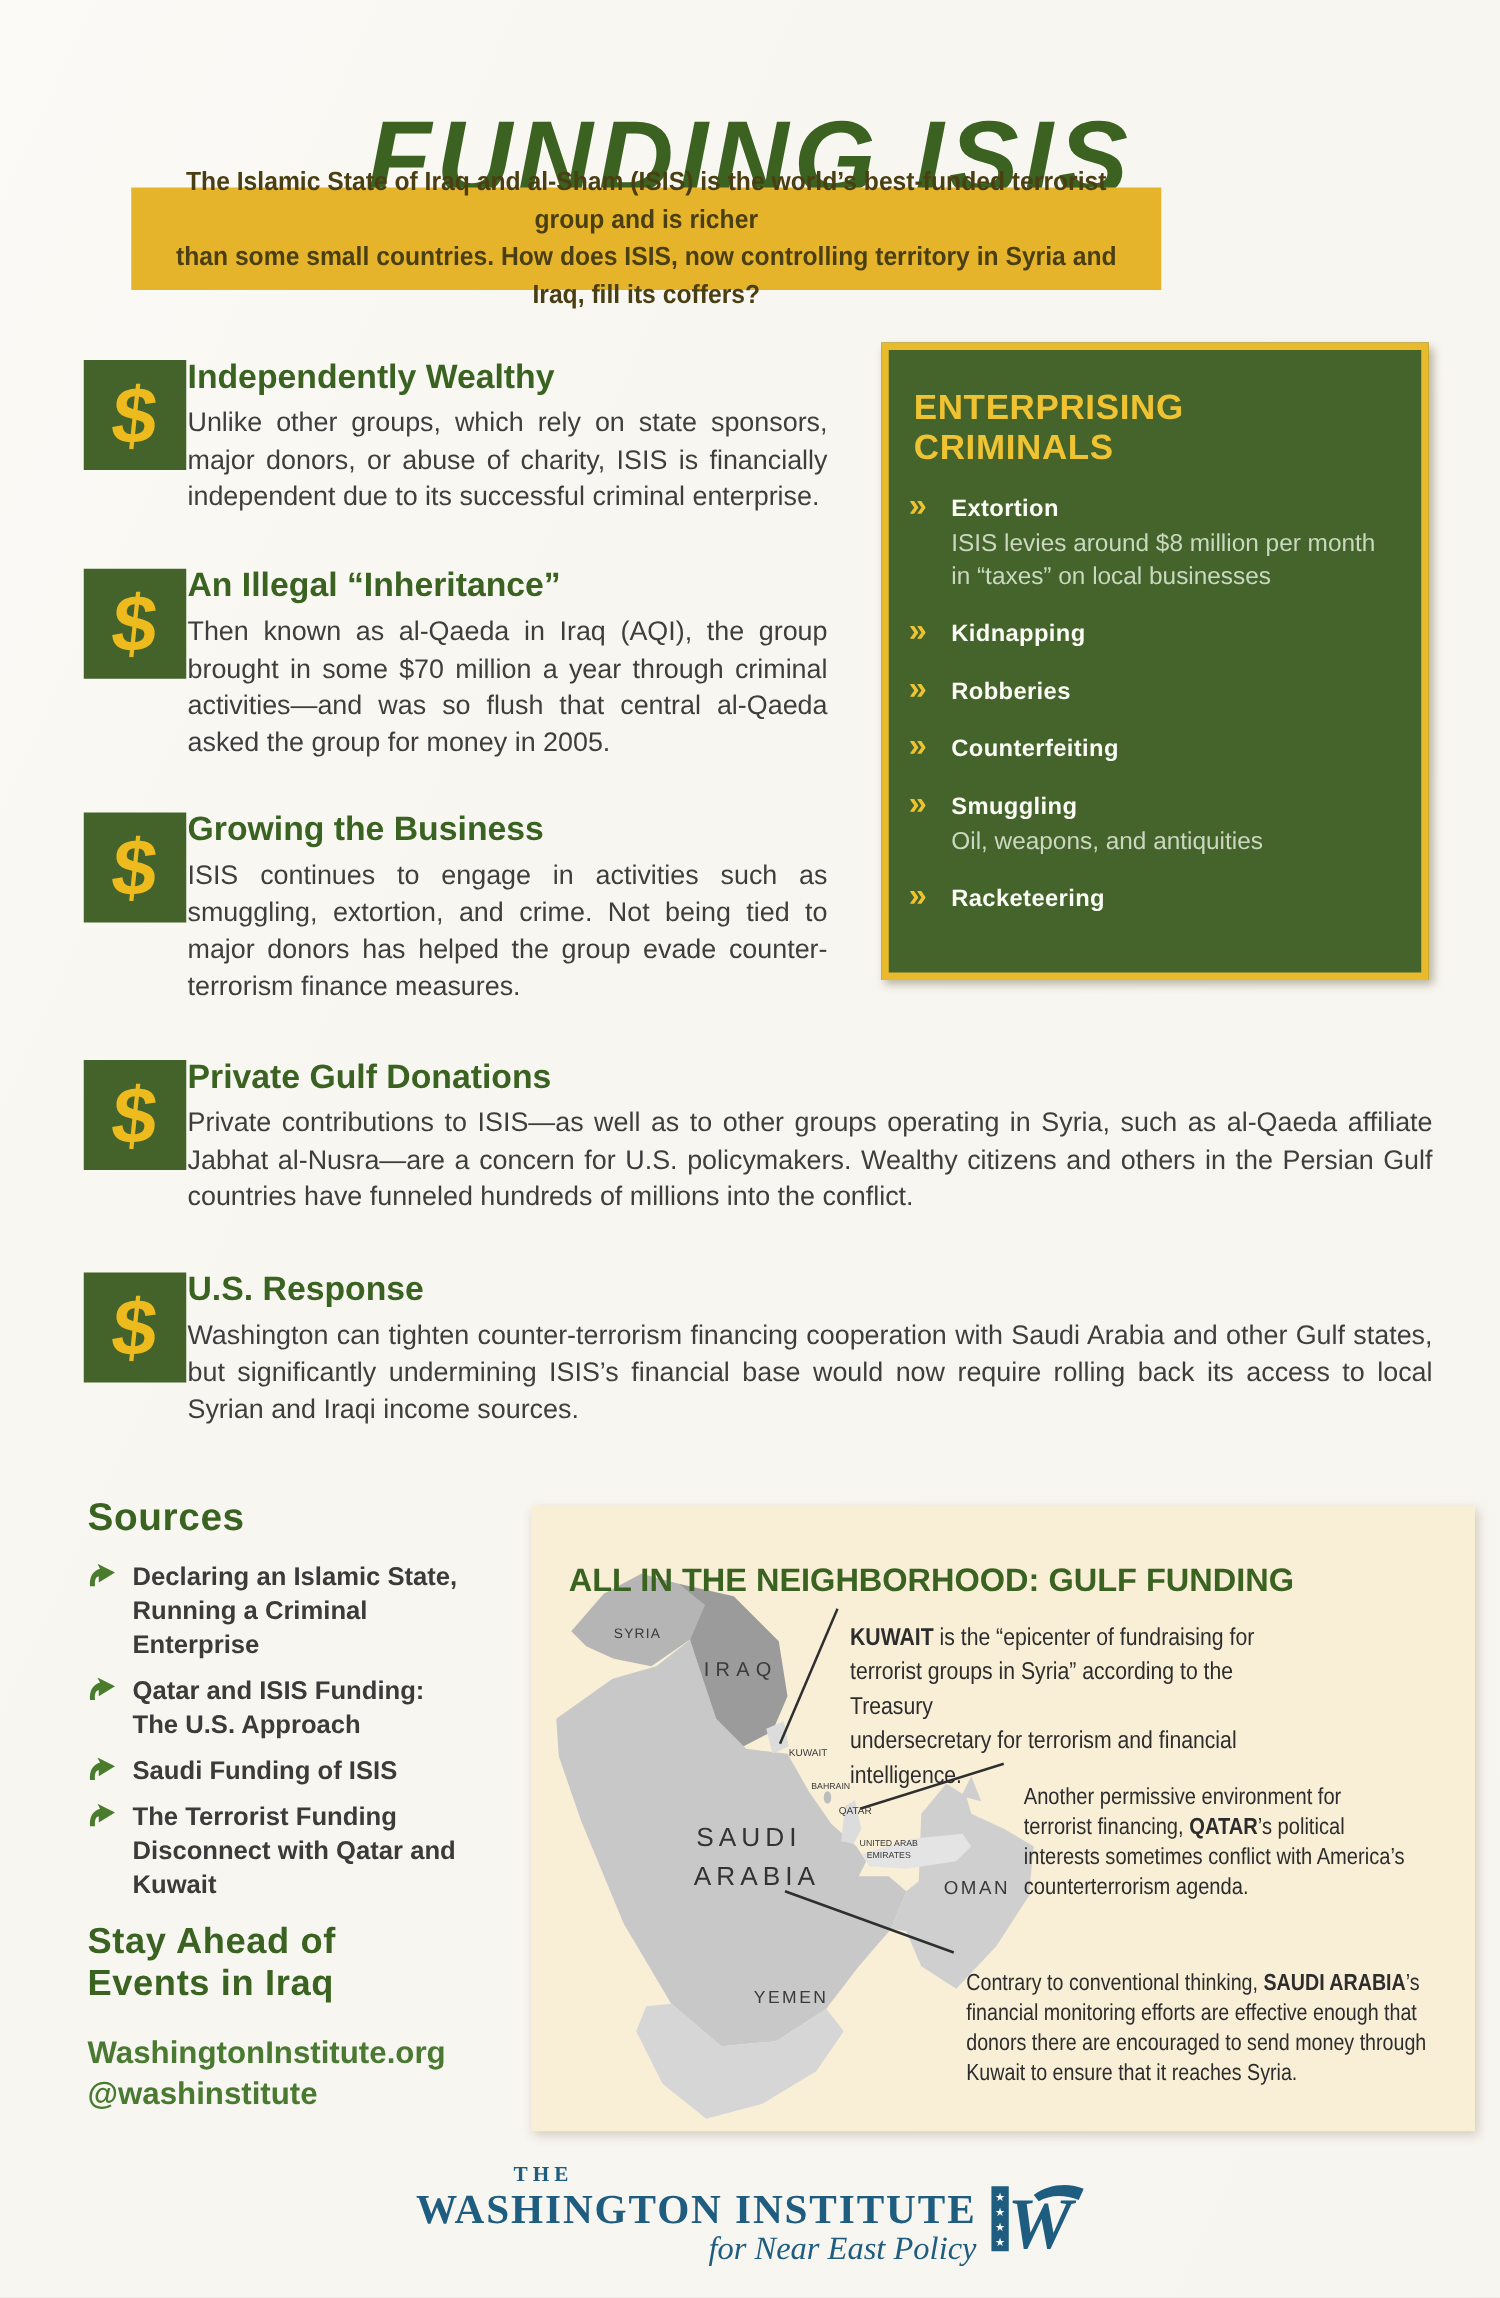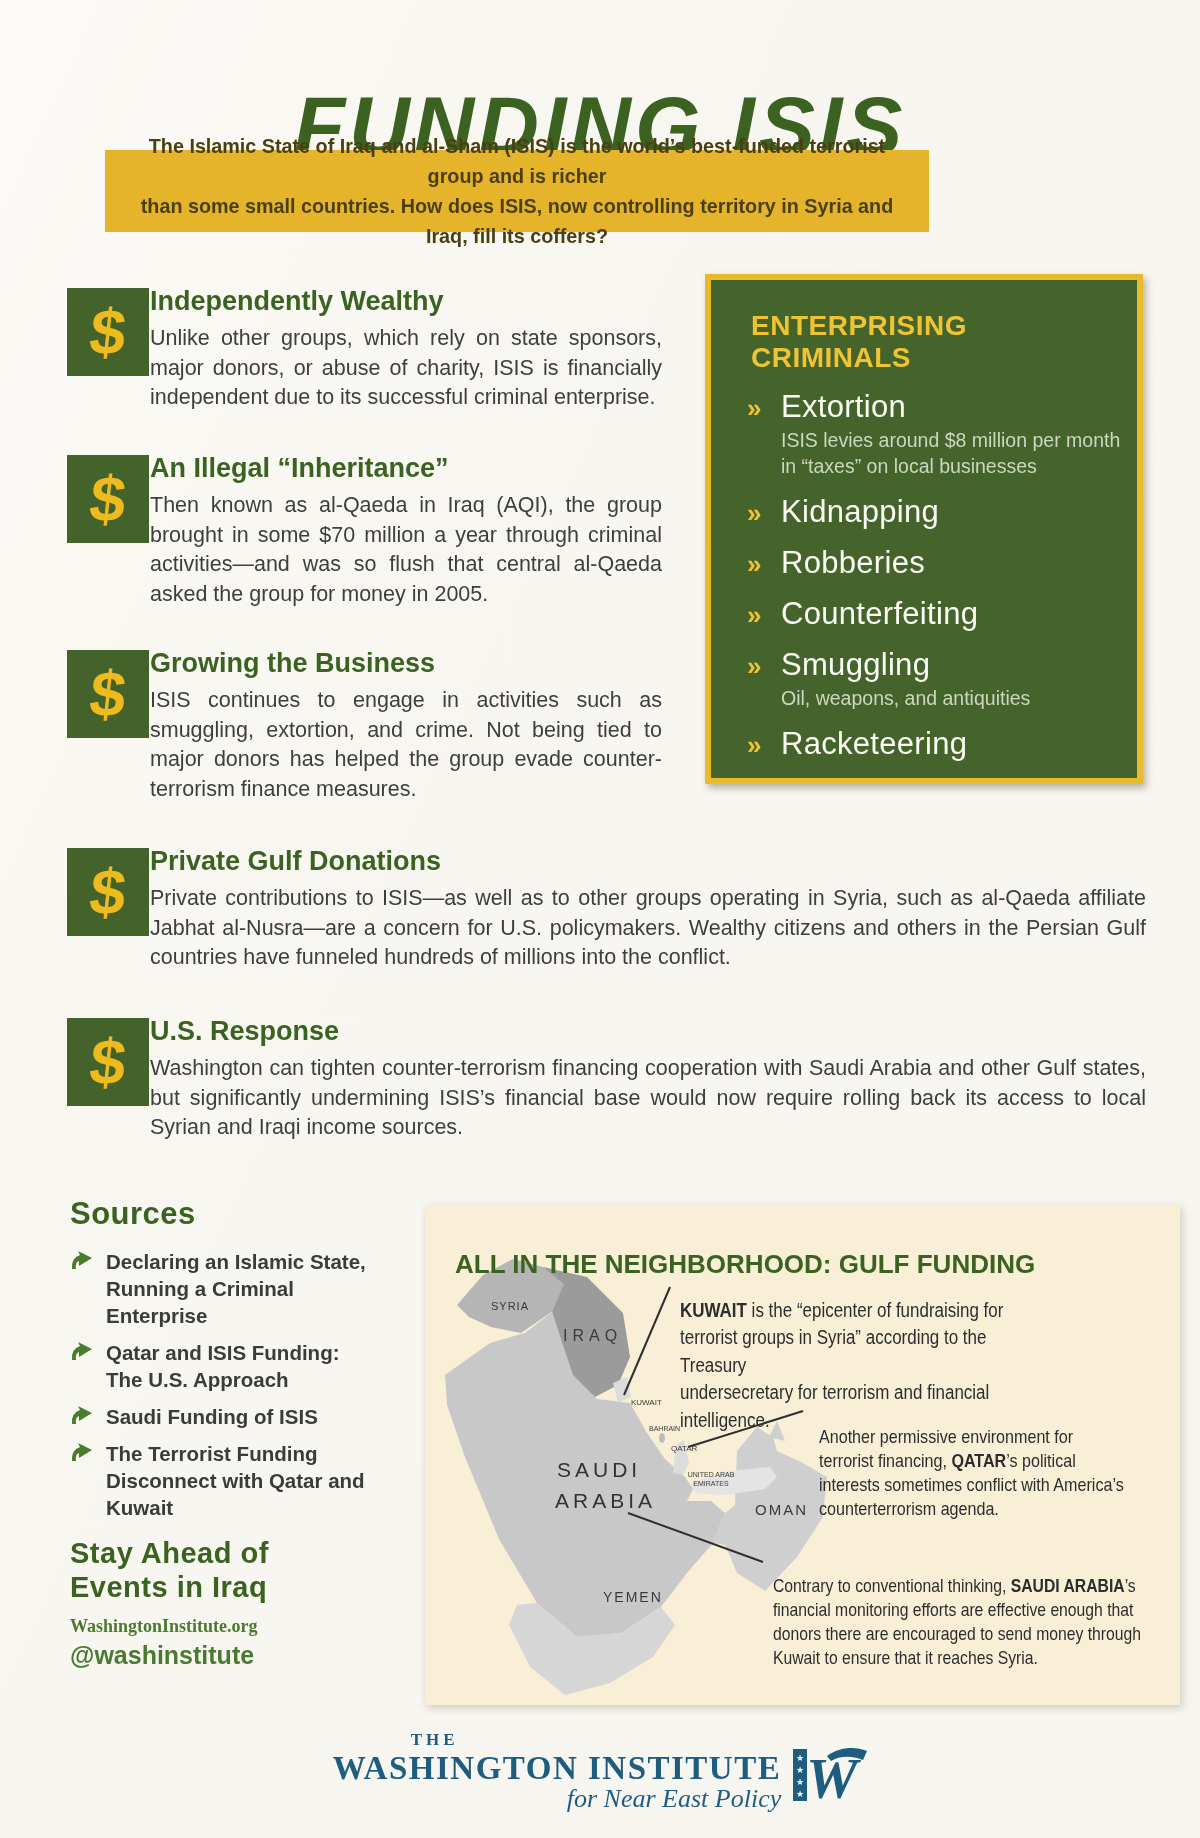--- a/index.html
+++ b/index.html
@@ -25,39 +25,39 @@
   .sec-text p{margin:0;font-size:21.5px;line-height:29.5px;color:#3e3e3e;text-align:justify;}
   .s1{top:286px;} .s1 .sec-text{width:512px;}
   .s2{top:453px;} .s2 .sec-text{width:512px;}
   .s3{top:648px;} .s3 .sec-text{width:512px;}
   .s4{top:846px;} .s4 .sec-text{width:996px;}
   .s5{top:1016px;} .s5 .sec-text{width:996px;}
 
   
   .crim-box{position:absolute;left:705px;top:274px;width:438px;height:510px;box-sizing:border-box;
       background:#44642c;border:6px solid #e9ba2b;box-shadow:3px 4px 7px rgba(60,50,10,.35);
-      padding:16px 24px 0 36px;}
+      padding:16px 24px 0 16px;}
   .crim-title{margin:14px 0 2px 4px;font-size:28px;font-weight:bold;color:#f0c332;letter-spacing:.5px;}
   .crim-item{margin-top:15px;}
   .crim-row{display:flex;align-items:baseline;}
   .chev{width:34px;font-size:26px;font-weight:bold;color:#eec232;flex:0 0 34px;}
-  .crim-label{font-size:31px;font-weight:normal;color:#fcfcf6;letter-spacing:.3px;}
+  .crim-label{font-size:19px;font-weight:bold;color:#fcfcf6;letter-spacing:.3px;}
   .crim-detail{margin:2px 0 0 34px;width:344px;font-size:19.5px;line-height:26px;color:#cbd7bf;}
 
   
   .sources{position:absolute;left:70px;top:1196px;width:310px;}
   .sources h2{margin:0 0 16px 0;font-size:31px;font-weight:900;color:#3a6322;letter-spacing:.5px;}
   .src-item{display:flex;gap:12px;margin-bottom:10px;}
   .src-arrow{flex:0 0 24px;margin-top:3px;}
   .src-item span{font-size:20.5px;font-weight:bold;line-height:27px;color:#3b3b3b;}
 
   
   .stay{position:absolute;left:70px;top:1536px;width:330px;}
   .stay-title{white-space:pre-line;font-size:29px;font-weight:900;line-height:34px;color:#3a6322;letter-spacing:.5px;}
-  .stay-web{margin-top:12px;font-size:18px;font-weight:bold;color:#4a7a31;font-family:Liberation Serif, serif;}
+  .stay-web{margin-top:24px;font-size:25px;font-weight:bold;color:#4a7a31;}
   .stay-tw{margin-top:4px;font-size:25px;font-weight:bold;color:#4a7a31;}
 
   
   .map-box{position:absolute;left:425px;top:1205px;width:755px;height:500px;background:#f9efd7;
       box-shadow:2px 3px 8px rgba(90,80,50,.25);}
   .map-title{position:absolute;left:30px;top:22px;font-size:26px;font-weight:bold;color:#3a6322;}
   .map-svg{position:absolute;left:0;top:0;}
   .annot{position:absolute;white-space:pre-line;color:#2d2d2d;transform-origin:0 0;}
   .annot .b{font-weight:bold;}
   .a1{left:255px;top:64px;width:420px;font-size:19.5px;line-height:27.5px;transform:scaleX(0.87);}

